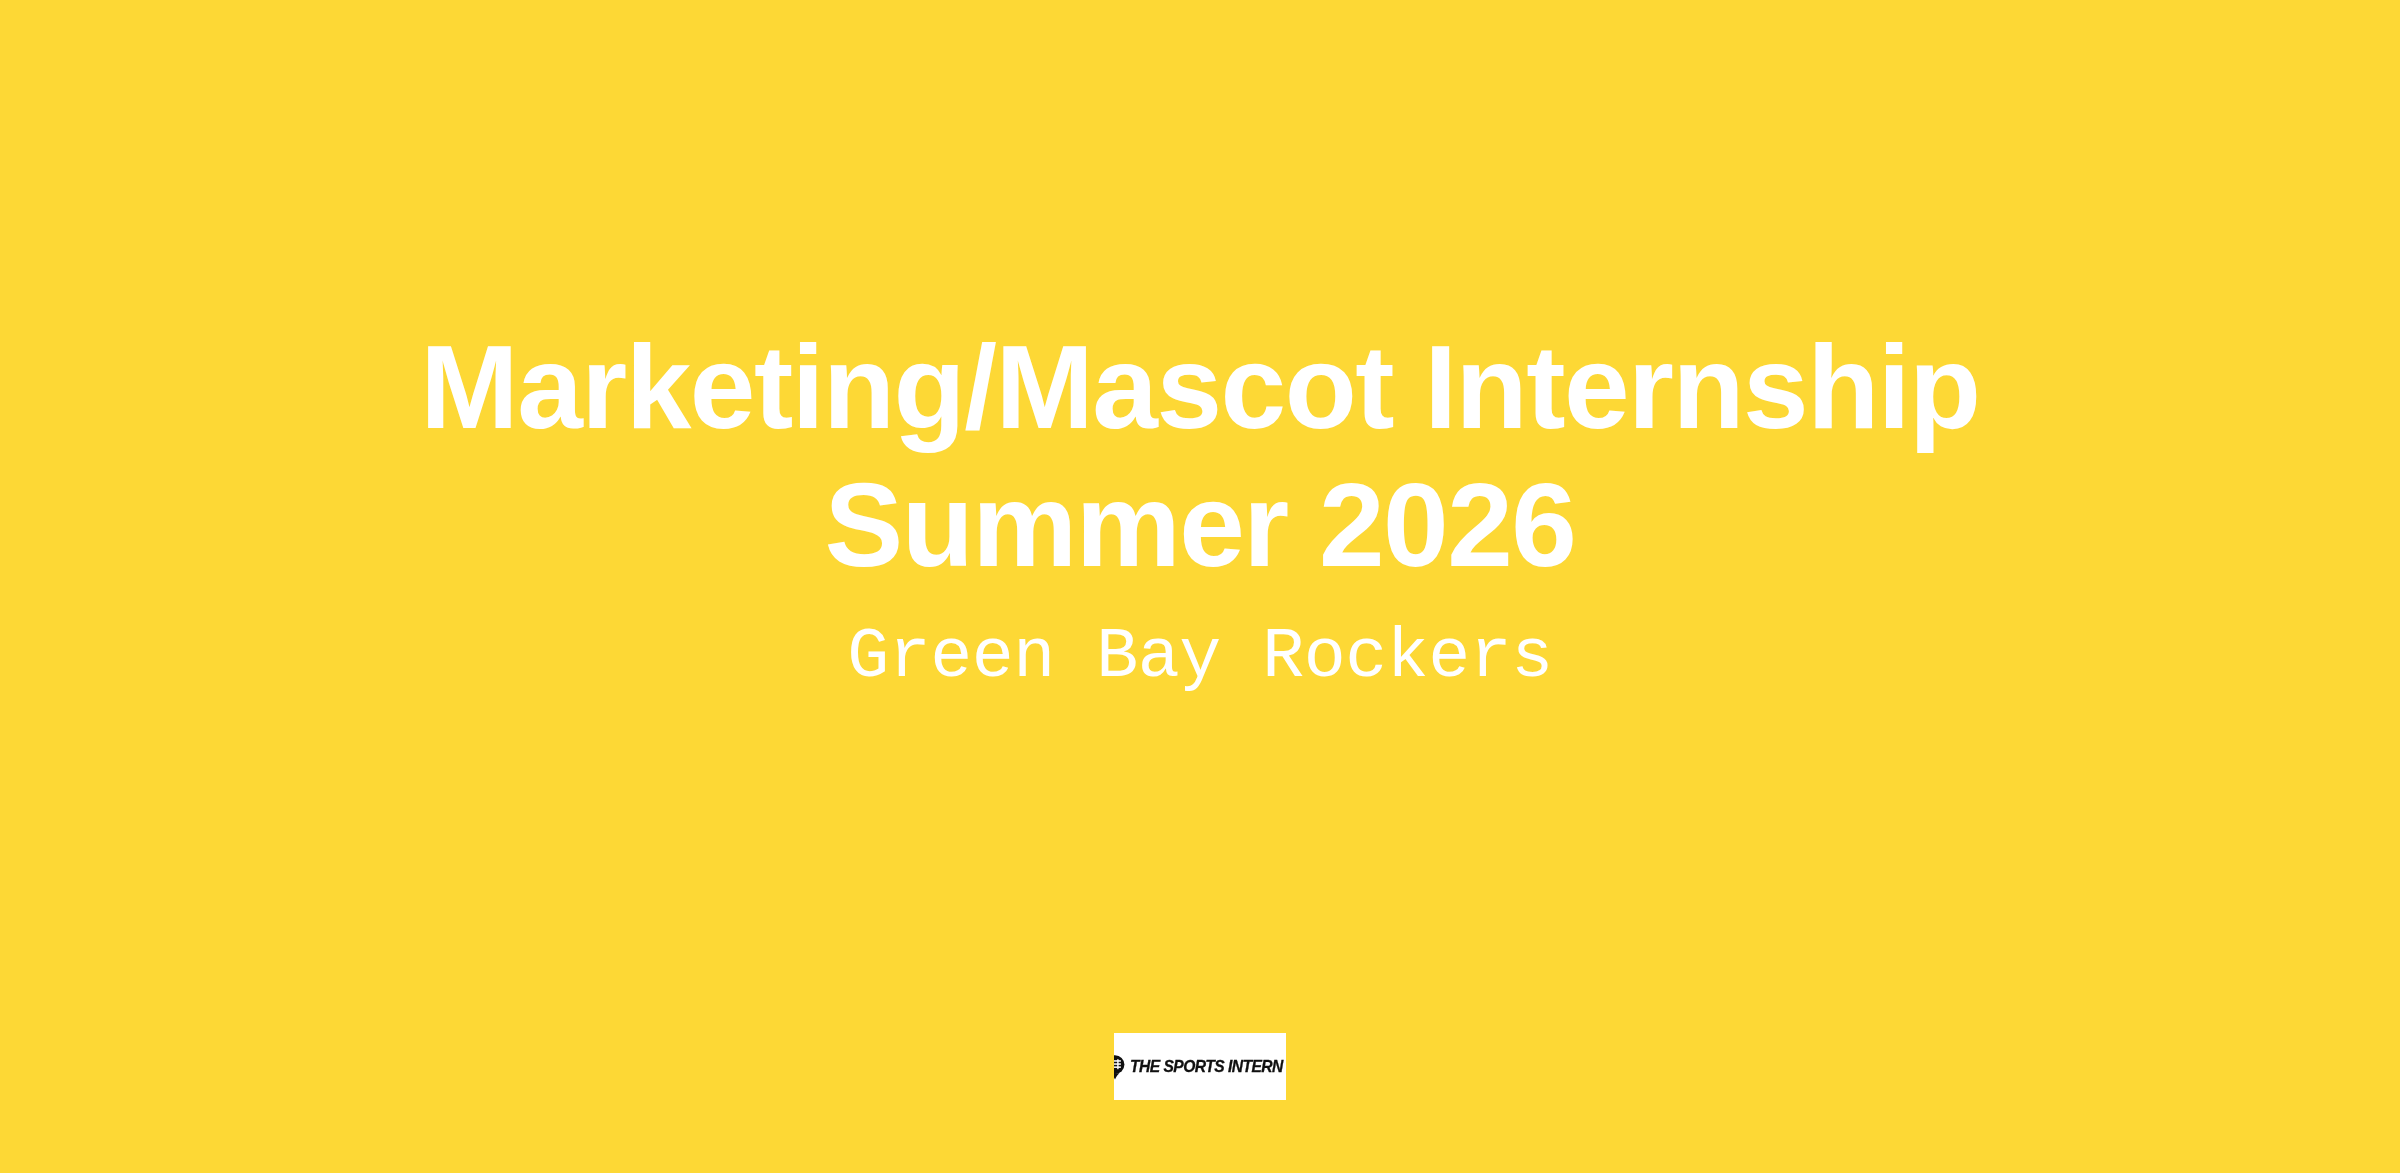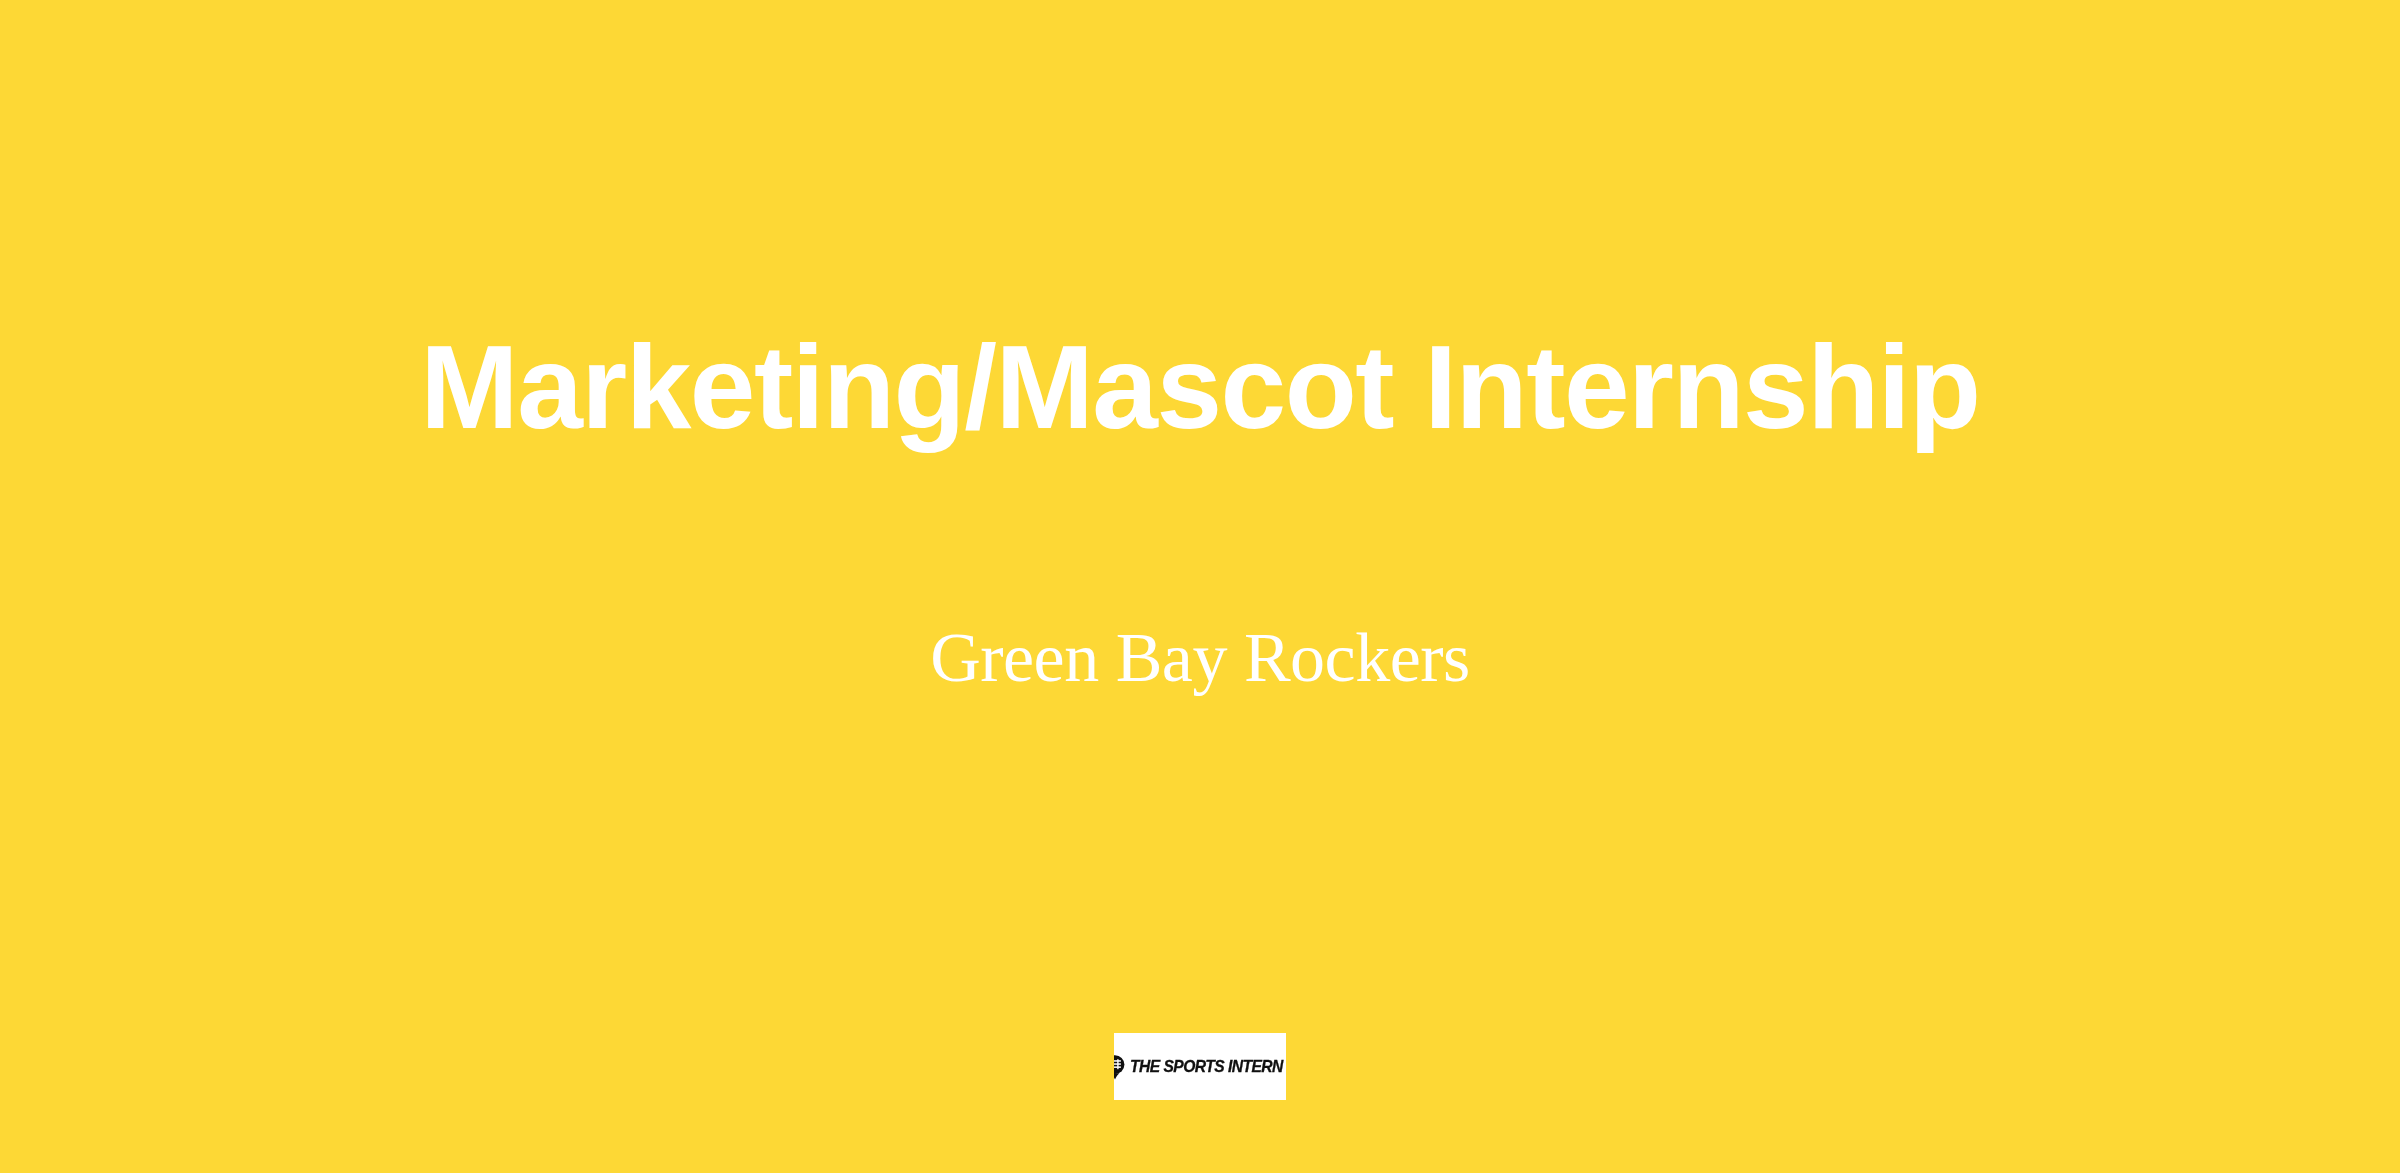--- a/index.html
+++ b/index.html
@@ -55,21 +55,21 @@
   .subtitle-block {
     position: absolute;
     top: 616px;
     left: 0;
     width: 100%;
     text-align: center;
     padding: 0 120px;
   }
 
   .subtitle {
-    font-family: Liberation Serif, serif;
+    font-family: Liberation Mono, monospace;
     font-size: 70px;
     font-weight: 400;
     line-height: 1.2;
     letter-spacing: -0.5px;
     color: #FFFFFF;
   }
 
   
   .logo-wrap {
     position: absolute;
@@ -120,20 +120,21 @@
   }
 </style>
 </head>
 <body>
 
 <div class="slide">
 
   <div class="title-block">
     <h1 class="headline">
       <span class="line">Marketing/Mascot Internship</span>
+      <span class="line">Summer 2026</span>
     </h1>
   </div>
 
   <div class="subtitle-block">
     <h2 class="subtitle">Green Bay Rockers</h2>
   </div>
 
   <div class="logo-wrap">
     <div class="logo-inner">
       <span class="logo-badge">

